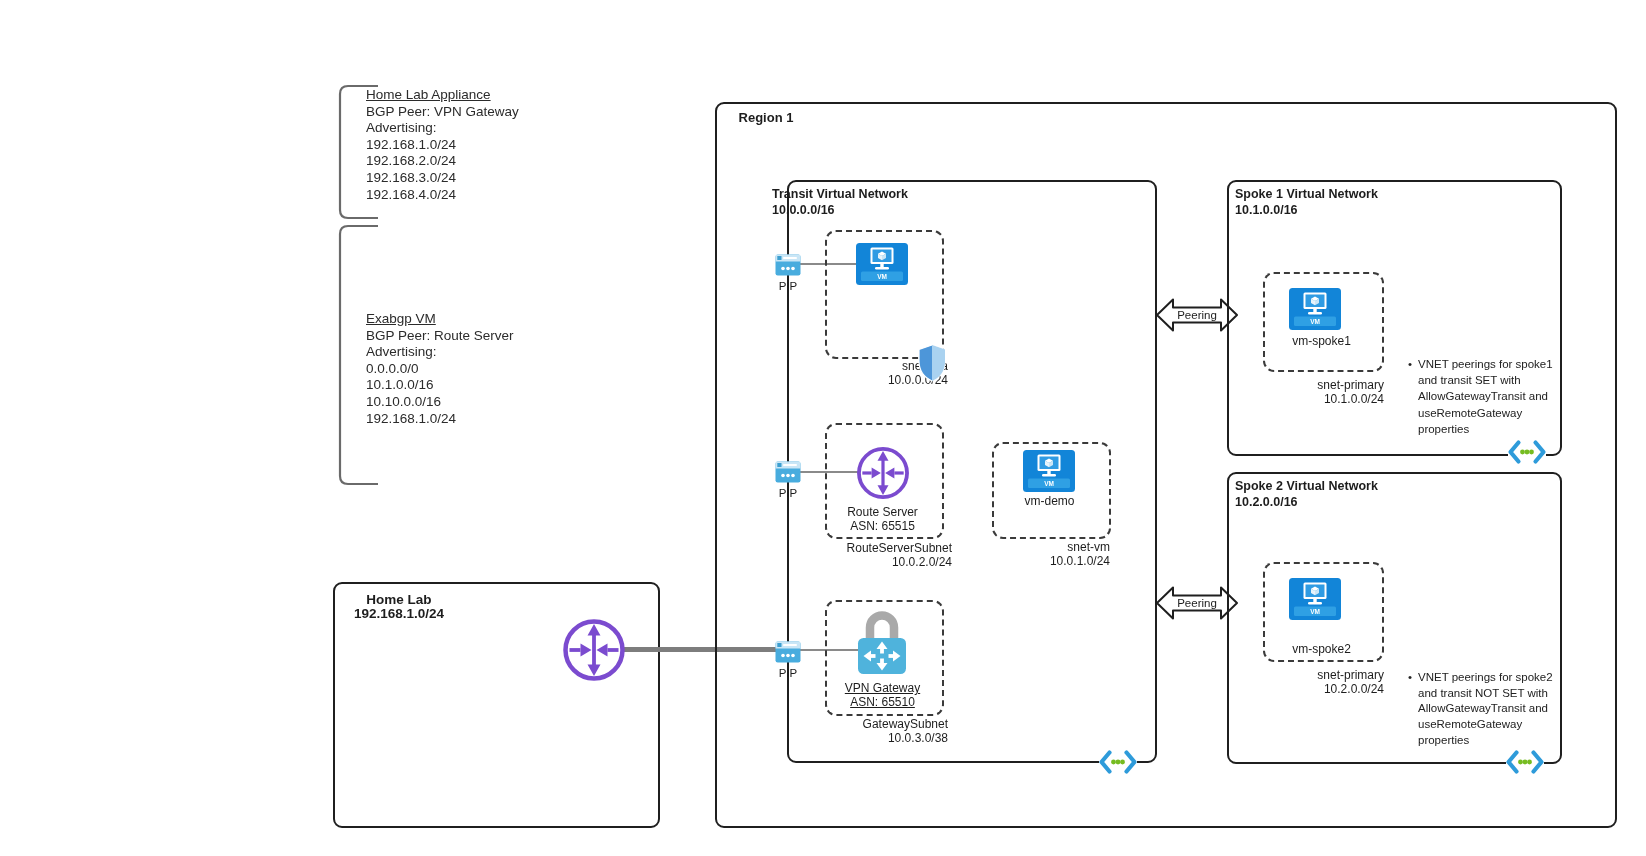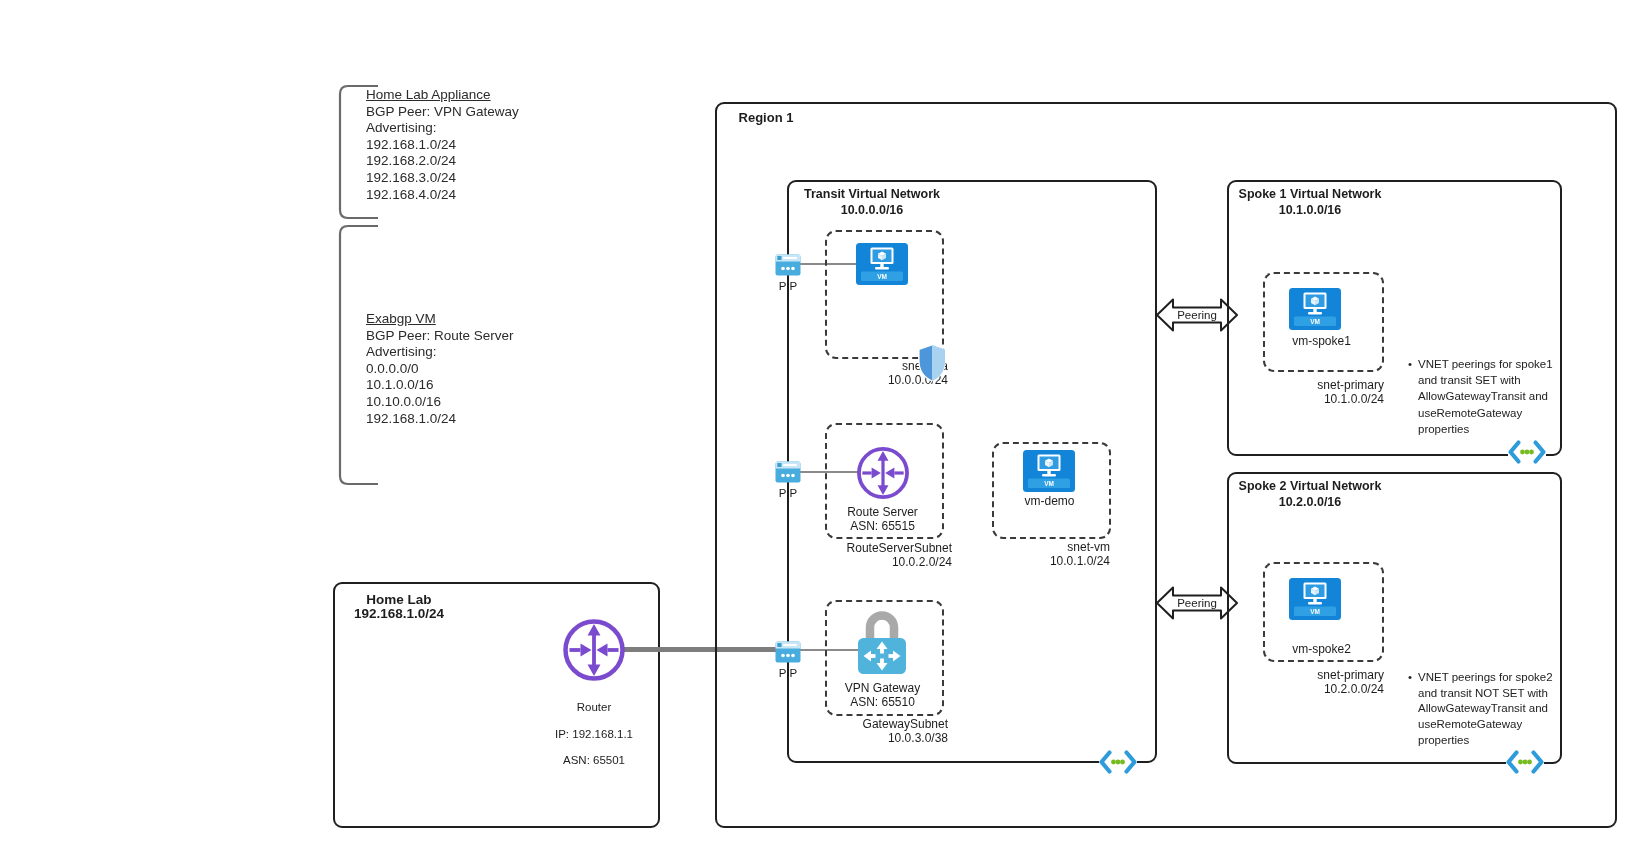--- a/index.html
+++ b/index.html
@@ -1,20 +1,20 @@
 <!DOCTYPE html>
 <html><head>
 <meta charset="utf-8">
 <style>
   html,body{margin:0;padding:0;background:#fff;}
   #canvas{position:relative;width:1646px;height:856px;background:#ffffff;
           font-family:"Liberation Sans",sans-serif;color:#1d1d1d;overflow:hidden;}
   .solid-box{position:absolute;border:2px solid #1f1f1f;border-radius:9px;}
   .dashed-box{position:absolute;border:2px dashed #3a3a3a;border-radius:11px;}
-  .hdr{position:absolute;font-weight:bold;font-size:12.5px;line-height:15.5px;text-align:center;}
+  .hdr{position:absolute;font-weight:bold;font-size:12.5px;line-height:15.5px;}
   .hdr-lg{position:absolute;font-weight:bold;font-size:13px;line-height:14px;text-align:center;}
   .cap{position:absolute;font-size:12px;line-height:14.3px;text-align:center;white-space:pre-line;}
   .cap-sm{position:absolute;font-size:11.5px;line-height:13.3px;text-align:center;white-space:pre-line;}
   .sub-label{position:absolute;font-size:12px;line-height:14px;text-align:right;}
   .pip-label{position:absolute;font-size:11.5px;text-align:center;}
   .note{position:absolute;font-size:11.5px;line-height:16.2px;display:flex;color:#222;}
   .note .bullet{flex:0 0 10px;}
   .note .note-text{white-space:pre-line;}
   .hline{position:absolute;background:#8a8a8a;}
   .hline-thick{position:absolute;background:#7d7d7d;}
@@ -68,25 +68,20 @@
     <g fill="#7B4BCF">
       <rect x="30.1" y="15" width="3.8" height="34"></rect>
       <polygon points="32,6 25.5,17.5 38.5,17.5"></polygon>
       <polygon points="32,58 25.5,46.5 38.5,46.5"></polygon>
       <rect x="7.5" y="30.1" width="11" height="3.8"></rect>
       <polygon points="29.5,32 18.5,25.5 18.5,38.5"></polygon>
       <rect x="45.5" y="30.1" width="11" height="3.8"></rect>
       <polygon points="34.5,32 45.5,25.5 45.5,38.5"></polygon>
     </g>
   </svg>
-  <div class="cap-sm" style="left:534px;top:688px;width:120px;">
-    <div>Router</div>
-    <div>IP: 192.168.1.1</div>
-    <div>ASN: 65501</div>
-  </div>
 
   <div class="solid-box" style="left:715px;top:102px;width:898px;height:722px;"></div>
   <div class="hdr-lg" style="left:731px;top:111px;width:70px;text-align:center;">Region 1</div>
 
   <div class="solid-box" style="left:787px;top:180px;width:366px;height:579px;"></div>
   <div class="hdr" style="left:772px;top:187px;width:200px;">
     <div>Transit Virtual Network</div>
     <div>10.0.0.0/16</div>
   </div>
 
@@ -196,21 +191,21 @@
       <polygon points="28,37.5 22.5,45 33.5,45"></polygon>
         <rect x="26.1" y="45" width="3.8" height="4.5"></rect>
       <polygon points="28,66.5 22.5,59 33.5,59"></polygon>
         <rect x="26.1" y="54.5" width="3.8" height="4.5"></rect>
       <polygon points="9.5,52 17,46.5 17,57.5"></polygon>
         <rect x="17" y="50.1" width="4.5" height="3.8"></rect>
       <polygon points="46.5,52 39,46.5 39,57.5"></polygon>
         <rect x="34.5" y="50.1" width="4.5" height="3.8"></rect>
     </g>
   </svg>
-  <div class="cap" style="left:826px;top:681px;width:113px;">VPN Gateway
+  <div class="cap" style="left:826px;top:681px;width:113px;text-decoration:underline;">VPN Gateway
 ASN: 65510</div>
   <div class="sub-label" style="left:818px;top:717px;width:130px;">
     <div>GatewaySubnet</div>
     <div>10.0.3.0/38</div>
   </div>
 
   <svg class="icon" style="left:1098px;top:749px;" width="40" height="26" viewBox="0 0 40 26">
     <rect x="1" y="3" width="38" height="20" rx="4" fill="#ffffff"></rect>
     <path d="M11.5,3.5 L3.5,13 L11.5,22.5" stroke="#2E9BDA" stroke-width="4.2" fill="none" stroke-linecap="round" stroke-linejoin="round"></path>
     <path d="M28.5,3.5 L36.5,13 L28.5,22.5" stroke="#2E9BDA" stroke-width="4.2" fill="none" stroke-linecap="round" stroke-linejoin="round"></path>

